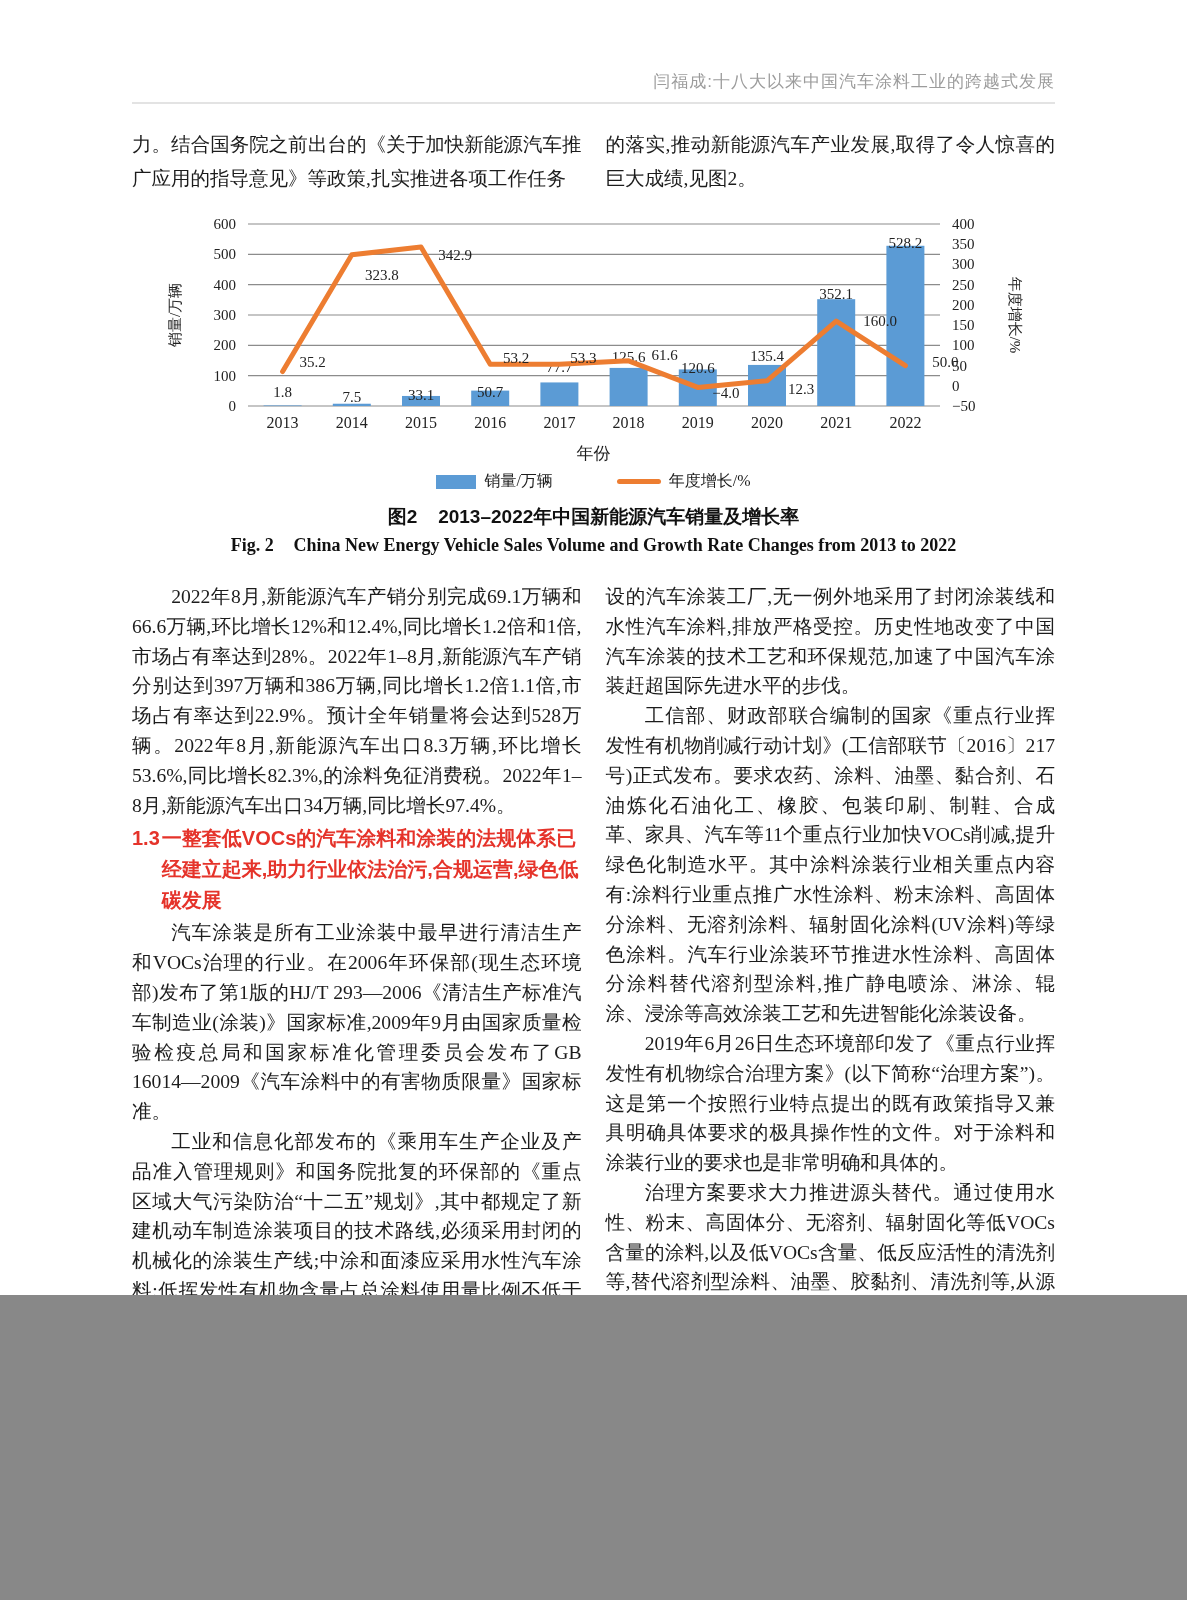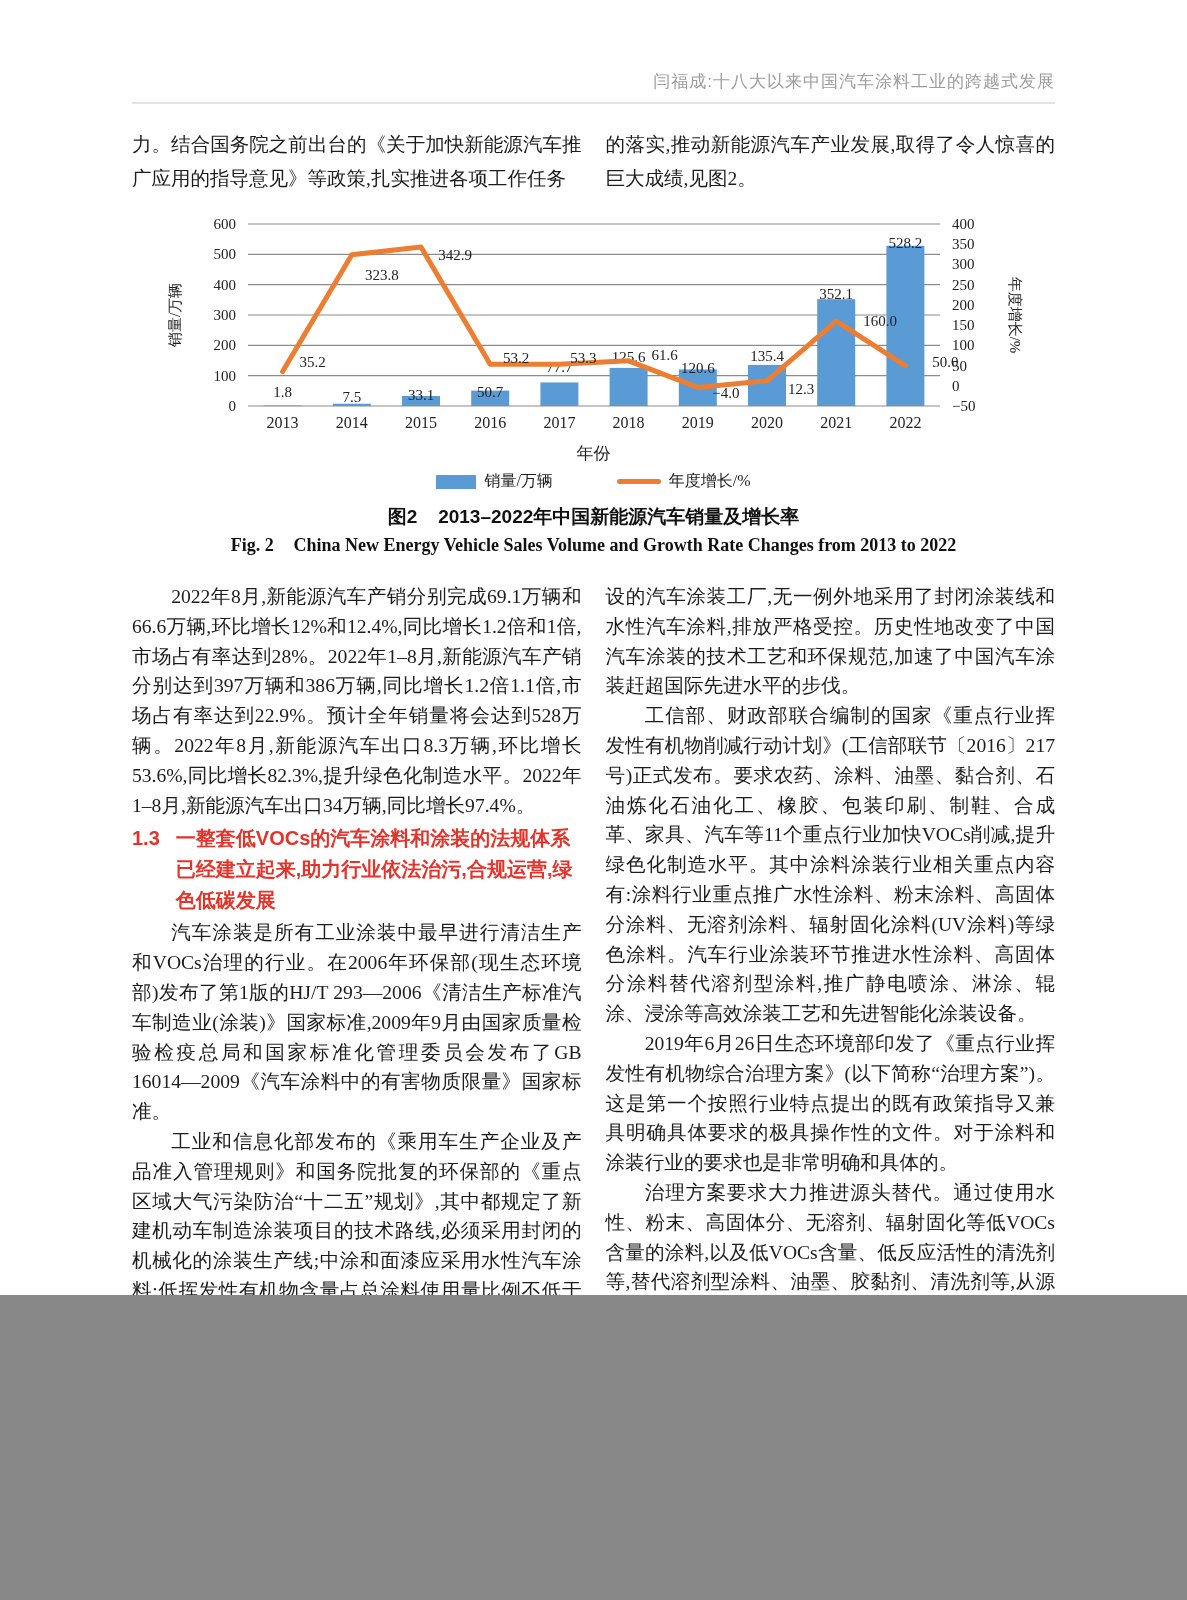--- a/index.html
+++ b/index.html
@@ -44,21 +44,21 @@
   .section-heading{
     display:flex;
     margin:3px 0 2px 0;
     font-family:"Liberation Sans", sans-serif;
     font-weight:bold;
     font-size:20px;
     line-height:31px;
     color:#e5332a;
     text-align:left;
   }
-  .section-heading .num{flex:0 0 auto;margin-right:16px;}
+  .section-heading .num{flex:0 0 auto;margin-right:2px;}
   .section-heading .txt{flex:1;}
   
   .page-footer{
     position:absolute;
     right:130px;top:1488px;
     display:flex;align-items:center;
   }
   .footer-brand{text-align:right;}
   .brand-cn{font-family:"Liberation Sans", sans-serif;font-weight:bold;font-size:21px;color:#ef4444;letter-spacing:2px;}
   .brand-en{font-size:12.5px;color:#2e5a8f;margin-top:8px;}
@@ -166,21 +166,21 @@
           <span>图2</span><span class="cap-gap"></span><span>2013–2022年中国新能源汽车销量及增长率</span>
         </div>
         <div class="cap-en">
           <span>Fig. 2</span><span class="cap-gap"></span><span>China New Energy Vehicle Sales Volume and Growth Rate Changes from 2013 to 2022</span>
         </div>
       </figcaption>
     </figure>
 
     <div class="body-columns">
       <div class="bcol">
-        <p class="indent">2022年8月,新能源汽车产销分别完成69.1万辆和66.6万辆,环比增长12%和12.4%,同比增长1.2倍和1倍,市场占有率达到28%。2022年1–8月,新能源汽车产销分别达到397万辆和386万辆,同比增长1.2倍1.1倍,市场占有率达到22.9%。预计全年销量将会达到528万辆。2022年8月,新能源汽车出口8.3万辆,环比增长53.6%,同比增长82.3%,提升绿色化制造水平。2022年1–8月,新能源汽车出口34万辆,同比增长97.4%。</p>
+        <p class="indent">2022年8月,新能源汽车产销分别完成69.1万辆和66.6万辆,环比增长12%和12.4%,同比增长1.2倍和1倍,市场占有率达到28%。2022年1–8月,新能源汽车产销分别达到397万辆和386万辆,同比增长1.2倍1.1倍,市场占有率达到22.9%。预计全年销量将会达到528万辆。2022年8月,新能源汽车出口8.3万辆,环比增长53.6%,同比增长82.3%,的涂料免征消费税。2022年1–8月,新能源汽车出口34万辆,同比增长97.4%。</p>
         <div class="section-heading" style="color: rgb(229, 51, 42);">
           <span class="num">1.3</span>
           <span class="txt">一整套低VOCs的汽车涂料和涂装的法规体系已经建立起来,助力行业依法治污,合规运营,绿色低碳发展</span>
         </div>
         <p class="indent">汽车涂装是所有工业涂装中最早进行清洁生产和VOCs治理的行业。在2006年环保部(现生态环境部)发布了第1版的HJ/T 293—2006《清洁生产标准汽车制造业(涂装)》国家标准,2009年9月由国家质量检验检疫总局和国家标准化管理委员会发布了GB 16014—2009《汽车涂料中的有害物质限量》国家标准。</p>
         <p class="indent">工业和信息化部发布的《乘用车生产企业及产品准入管理规则》和国务院批复的环保部的《重点区域大气污染防治“十二五”规划》,其中都规定了新建机动车制造涂装项目的技术路线,必须采用封闭的机械化的涂装生产线;中涂和面漆应采用水性汽车涂料;低挥发性有机物含量占总涂料使用量比例不低于80%;小型乘用车单位涂装面积的挥发性有机物排放量不高于35 g/m²。这个规范,对于汽车涂料和涂装行业的发展起到了决定性的指导作用。此后所有批准建</p>
       </div>
       <div class="bcol">
         <p>设的汽车涂装工厂,无一例外地采用了封闭涂装线和水性汽车涂料,排放严格受控。历史性地改变了中国汽车涂装的技术工艺和环保规范,加速了中国汽车涂装赶超国际先进水平的步伐。</p>
         <p class="indent">工信部、财政部联合编制的国家《重点行业挥发性有机物削减行动计划》(工信部联节〔2016〕217号)正式发布。要求农药、涂料、油墨、黏合剂、石油炼化石油化工、橡胶、包装印刷、制鞋、合成革、家具、汽车等11个重点行业加快VOCs削减,提升绿色化制造水平。其中涂料涂装行业相关重点内容有:涂料行业重点推广水性涂料、粉末涂料、高固体分涂料、无溶剂涂料、辐射固化涂料(UV涂料)等绿色涂料。汽车行业涂装环节推进水性涂料、高固体分涂料替代溶剂型涂料,推广静电喷涂、淋涂、辊涂、浸涂等高效涂装工艺和先进智能化涂装设备。</p>

